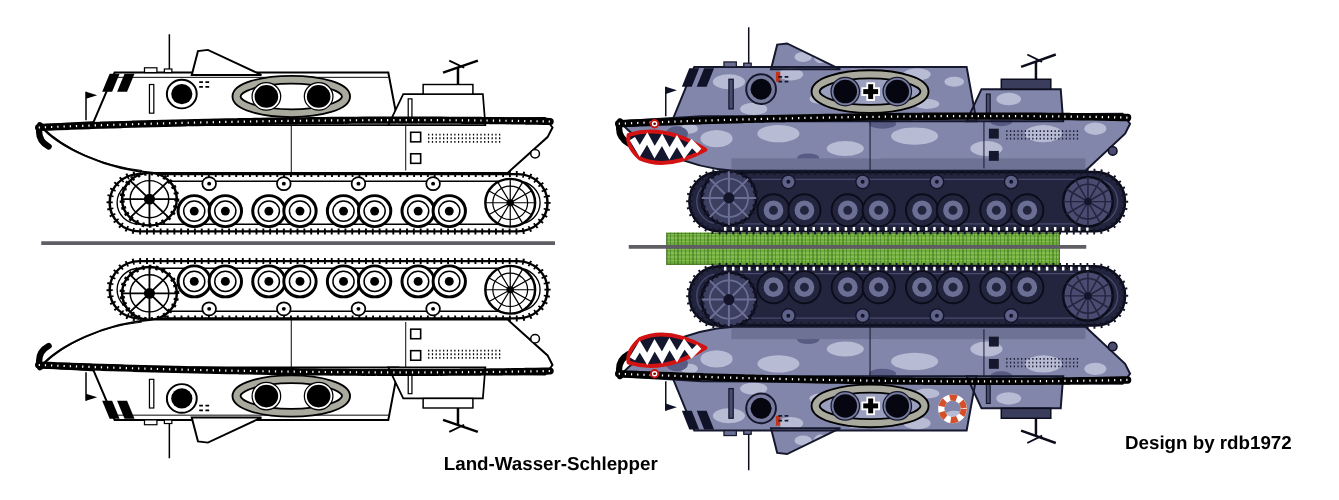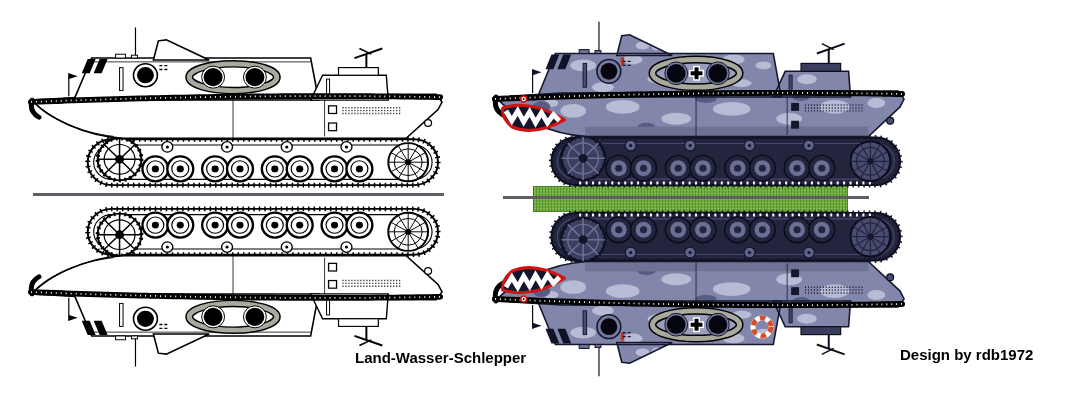--- a/index.html
+++ b/index.html
@@ -10,21 +10,21 @@
   .fold-line{position:absolute;height:3px;background:#5e5e64;}
   #fold-left{left:33px;top:193px;width:411px;}
   #fold-right{left:503px;top:196px;width:366px;}
   .grass{position:absolute;left:533px;top:186px;width:315px;height:26px;
          background-color:#6fae3b;
          background-image:
            repeating-linear-gradient(90deg, rgba(40,90,20,.38) 0 1px, rgba(0,0,0,0) 1px 3px),
            repeating-linear-gradient(0deg, rgba(235,255,190,.18) 0 1px, rgba(0,0,0,0) 1px 3px);
          box-shadow:inset 0 0 0 1px rgba(60,100,30,.65);}
   .caption{position:absolute;color:#000;font-weight:bold;font-size:15px;line-height:17px;white-space:nowrap;}
-  #caption-title{left:355px;top:349px;}
+  #caption-title{left:355px;top:363px;}
   #credit-block{left:900px;top:346px;}
   #credit-block .caption-line{margin-bottom:11px;text-align:right;}
   .overlay{position:absolute;}
 </style>
 </head>
 <body>
 
 <div class="stage">
 
   <svg width="0" height="0" style="position:absolute" aria-hidden="true">

